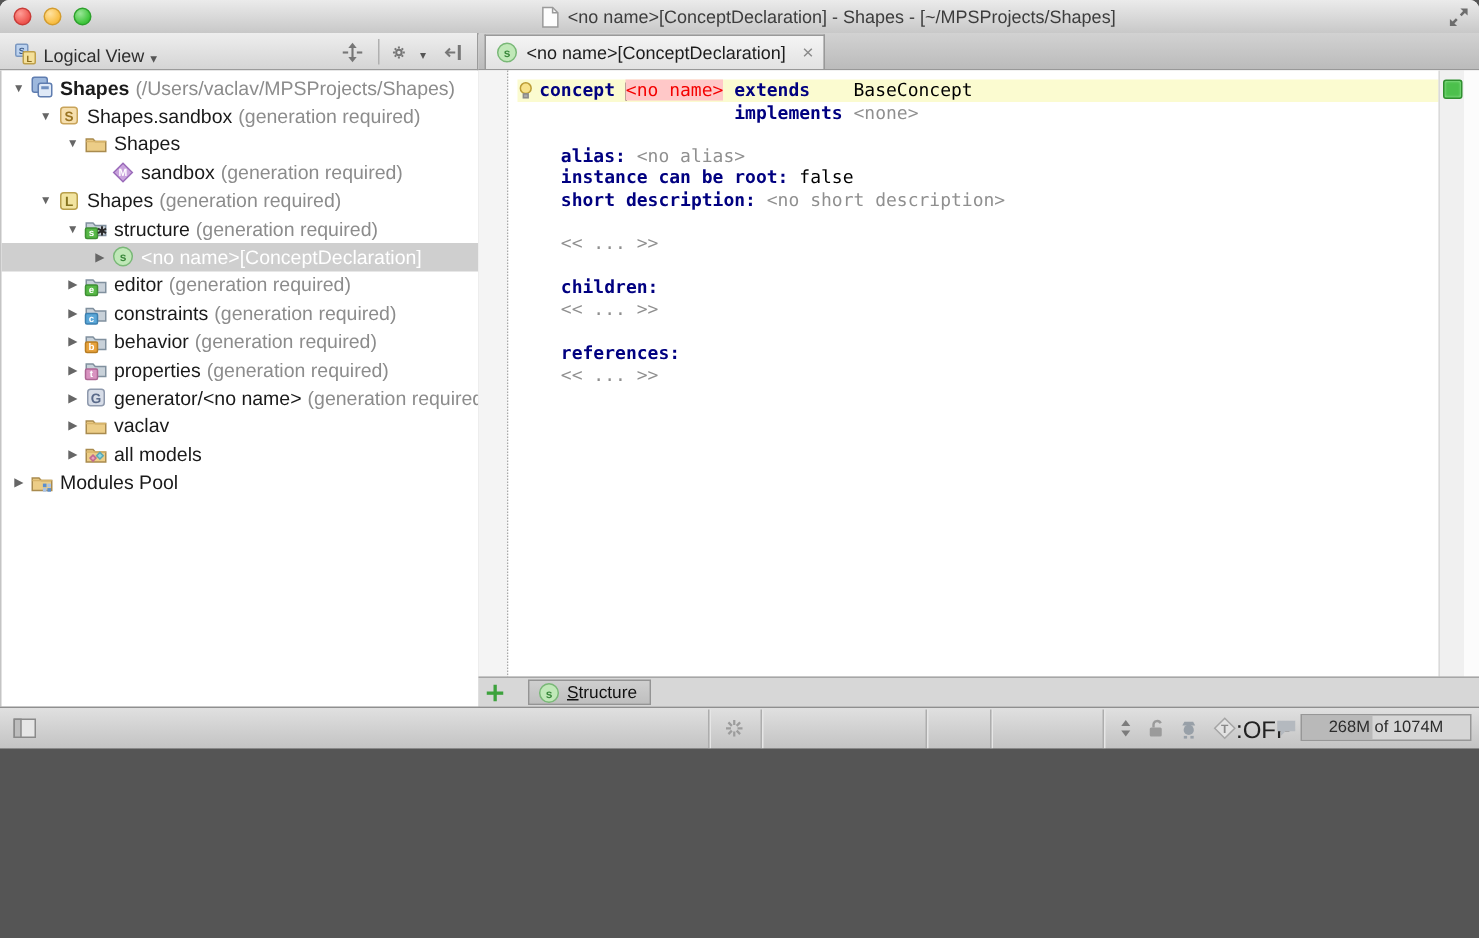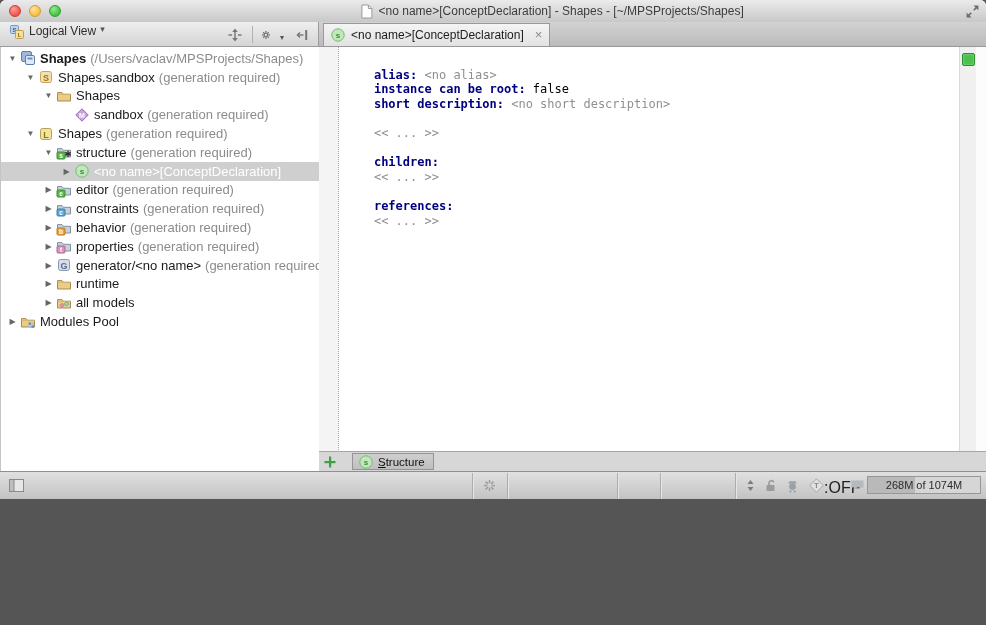--- a/index.html
+++ b/index.html
@@ -13,21 +13,21 @@
   .tl.red{background:radial-gradient(circle at 35% 30%,#ff9d96,#ee544e 70%);border:1px solid #c93c38;}
   .tl.yellow{background:radial-gradient(circle at 35% 30%,#ffe2a0,#f8bd42 70%);border:1px solid #d39c2e;}
   .tl.green{background:radial-gradient(circle at 35% 30%,#9ae698,#3ec53a 70%);border:1px solid #2da12c;}
   .title-group{position:absolute;top:0;left:56%;transform:translateX(-50%);height:22px;
     display:flex;align-items:center;gap:5px;white-space:nowrap;}
   .title-text{font-size:12px;color:#3d3d3d;}
   .fullscreen-btn{position:absolute;top:4px;right:6px;width:15px;height:15px;}
   
   .panel-header{position:absolute;top:22px;left:0;width:319px;height:25px;box-sizing:border-box;
     background:linear-gradient(#eeeeee,#d5d5d5);border-bottom:1px solid #9b9b9b;border-right:1px solid #9b9b9b;}
-  .view-combo{position:absolute;left:4px;top:2px;height:20px;display:flex;align-items:flex-start;gap:4px;
+  .view-combo{position:absolute;left:4px;top:2px;height:20px;display:flex;align-items:flex-end;gap:4px;
     padding:0 5px;border-radius:4px;}
   .view-combo-label{font-size:12px;color:#2e2e2e;}
   .combo-caret{font-size:9px;color:#555;}
   .hdr-btn{position:absolute;top:4px;width:18px;height:18px;}
   .hdr-sep{position:absolute;top:4px;width:1px;height:17px;background:#b0b0b0;}
   .tabbar{position:absolute;top:22px;left:319px;right:0;height:25px;box-sizing:border-box;
     background:linear-gradient(#d2d2d2,#bbbbbb);border-bottom:1px solid #989898;}
   .editor-tab{position:absolute;left:4px;top:1px;height:23px;display:flex;align-items:center;gap:5px;
     background:linear-gradient(#f4f4f4,#e2e2e2);border:1px solid #999;border-bottom:none;
     padding:0 7px 0 6px;box-sizing:border-box;}
@@ -332,21 +332,21 @@
         </div>
         <div class="tree-row">
           <span class="indent" style="width: 41px;"></span>
           <span class="arrow">▶</span>
           <span class="icon folder-icon">
             <svg width="16" height="16" viewBox="0 0 16 16">
               <path d="M1.5 4.6 L6 4.6 L7.5 6.3 L14.5 6.3 L14.5 13 L1.5 13 Z" fill="#eccd87" stroke="#a98b4e"></path>
               <path d="M1.5 6.3 L14.5 6.3" stroke="#d8b469" fill="none"></path>
             </svg>
           </span>
-          <span class="label">runtime</span>
+          <span class="label">vaclav</span>
         </div>
         <div class="tree-row">
           <span class="indent" style="width: 41px;"></span>
           <span class="arrow">▶</span>
           <span class="icon allmodels-icon">
             <svg width="16" height="16" viewBox="0 0 16 16">
               <path d="M1.5 4.6 L6 4.6 L7.5 6.3 L14.5 6.3 L14.5 13 L1.5 13 Z" fill="#eccd87" stroke="#a98b4e"></path>
               <path d="M1.5 6.3 L14.5 6.3" stroke="#d8b469" fill="none"></path>
               <path d="M10.6 6.6 L12.8 8.8 L10.6 11 L8.4 8.8 Z" fill="#8fd8e2" stroke="#5aa8b4"></path>
               <path d="M6 8.4 L8 10.4 L6 12.4 L4 10.4 Z" fill="#eba0bd" stroke="#c06a8e"></path>
@@ -368,20 +368,25 @@
             </svg>
           </span>
           <span class="label">Modules Pool</span>
         </div>
       </div>
   </div>
 
   <div class="editor-area">
     <div class="gutter"></div>
     <div class="editor-content">
+        <div class="code-line hl"><span class="icon bulb-icon"><svg width="12" height="13" viewBox="0 0 12 13">
+              <circle cx="5.5" cy="4.8" r="3.6" fill="#f7e28a" stroke="#bb9c35"></circle>
+              <rect x="3.9" y="8.6" width="3.2" height="2.6" fill="#a9a9a9" stroke="#8a8a8a"></rect>
+            </svg></span><span class="seg keyword">concept </span><span class="caret"></span><span class="seg error">&lt;no name&gt;</span><span class="seg plain"> </span><span class="seg keyword">extends</span><span class="seg plain">    </span><span class="seg plain">BaseConcept</span></div>
+        <div class="code-line"><span class="seg plain">                    </span><span class="seg keyword">implements</span><span class="seg plain"> </span><span class="seg muted">&lt;none&gt;</span></div>
         <div class="code-line"></div>
         <div class="code-line"><span class="seg plain">    </span><span class="seg keyword">alias:</span><span class="seg plain"> </span><span class="seg muted">&lt;no alias&gt;</span></div>
         <div class="code-line"><span class="seg plain">    </span><span class="seg keyword">instance can be root:</span><span class="seg plain"> </span><span class="seg plain">false</span></div>
         <div class="code-line"><span class="seg plain">    </span><span class="seg keyword">short description:</span><span class="seg plain"> </span><span class="seg muted">&lt;no short description&gt;</span></div>
         <div class="code-line"></div>
         <div class="code-line"><span class="seg plain">    </span><span class="seg muted">&lt;&lt; ... &gt;&gt;</span></div>
         <div class="code-line"></div>
         <div class="code-line"><span class="seg plain">    </span><span class="seg keyword">children:</span></div>
         <div class="code-line"><span class="seg plain">    </span><span class="seg muted">&lt;&lt; ... &gt;&gt;</span></div>
         <div class="code-line"></div>

